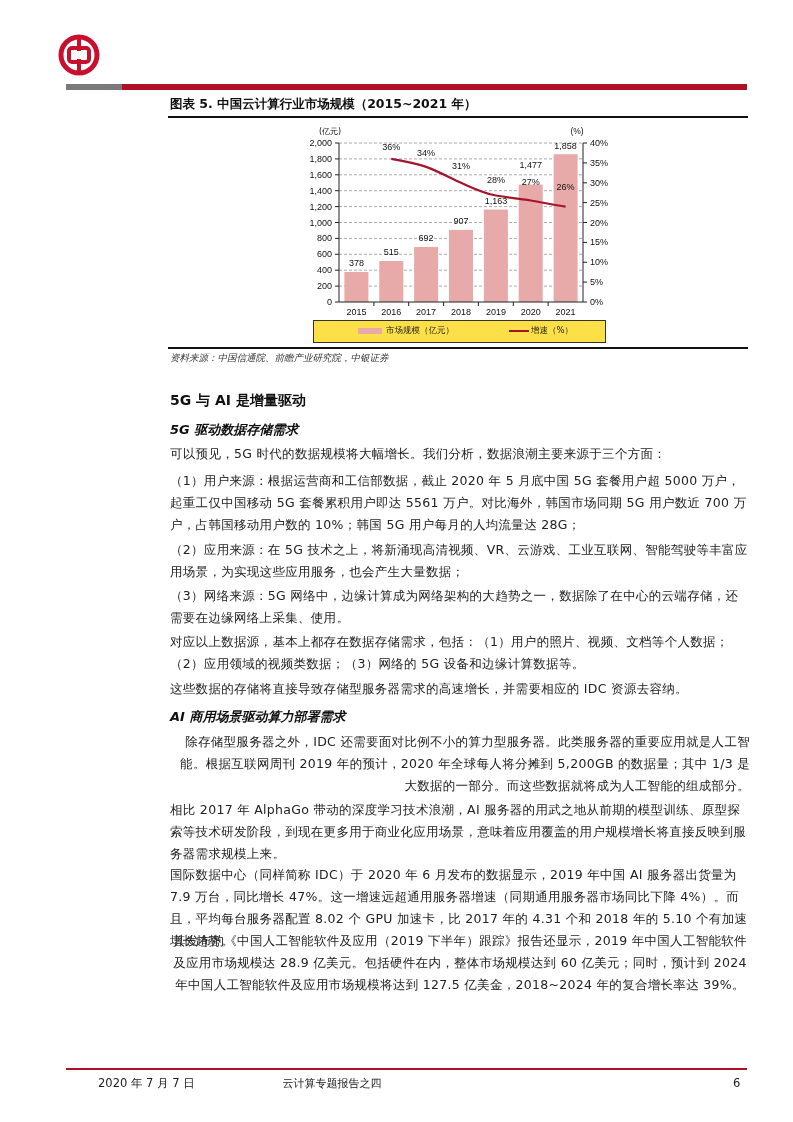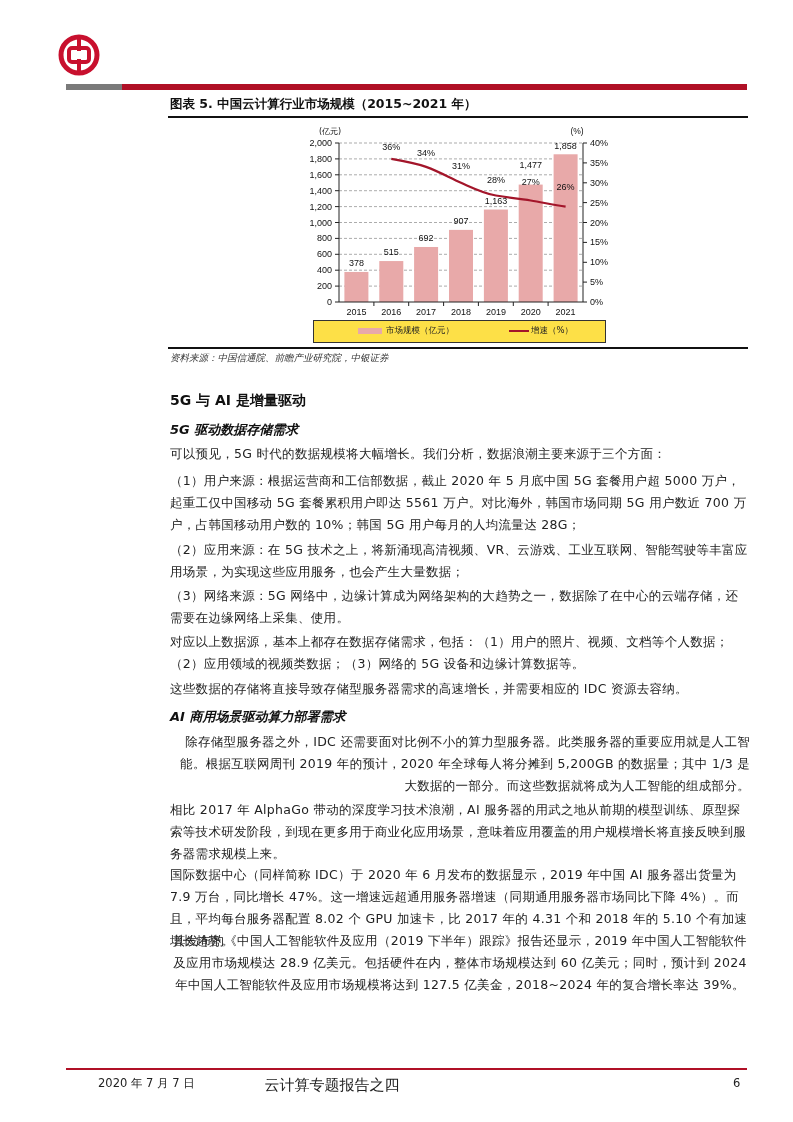--- a/index.html
+++ b/index.html
@@ -14,21 +14,21 @@
   .fig-title { left:170px; top:96px; font-size:12.5px; font-weight:bold; color:#111; }
   .fig-rule-top { left:168px; top:116px; width:580px; height:1.5px; background:#111; }
   .fig-rule-bot { left:168px; top:347px; width:580px; height:1.5px; background:#111; }
   .source { left:170px; top:352px; font-size:9.5px; font-style:italic; color:#333; font-family:"DejaVu Serif", serif; }
   .chart-svg { left:290px; top:118px; }
   .h1 { left:170px; top:392px; font-size:14px; font-weight:bold; color:#111; }
   .h2 { left:170px; top:421px; font-size:13px; font-weight:bold; font-style:italic; color:#111; }
   .para { left:170px; width:580px; font-size:12.5px; line-height:22px; color:#222; font-family:"DejaVu Sans", sans-serif; letter-spacing:0.3px; }
   .foot-rule { left:66px; top:1068px; width:681px; height:2px; background:#b01026; }
   .foot-date { left:66px; top:1076px; font-size:11.5px; color:#222;margin-left:32px; }
-  .foot-center { left:0; width:664px; top:1076px; text-align:center; font-size:15px; color:#222; font-family:"DejaVu Serif", serif; }
+  .foot-center { left:0; width:664px; top:1076px; text-align:center; font-size:11px; color:#222; font-family:"DejaVu Serif", serif; }
   .foot-page { left:733px; top:1076px; font-size:11.5px; color:#222; }
   .legend-box { left:313px; top:320px; width:291px; height:21px; border:1px solid #333; background:#fde047; }
   .legend-item { position:absolute; top:4px; font-size:8.5px; display:flex; align-items:center; color:#222; }
   .leg-bar { width:24px; height:6px; background:#e8a9a9; margin-right:4px; }
   .leg-line { width:20px; height:2px; background:#a3152a; margin-right:2px; }
 </style>
 </head>
 <body>
 
 <div class="abs logo-wrap">

